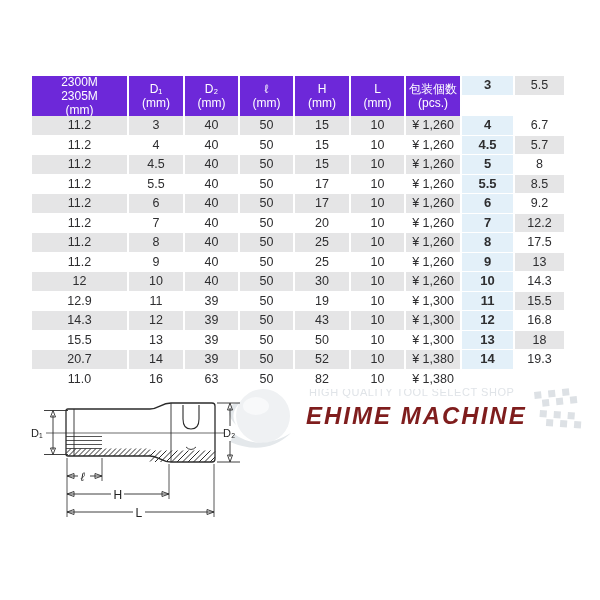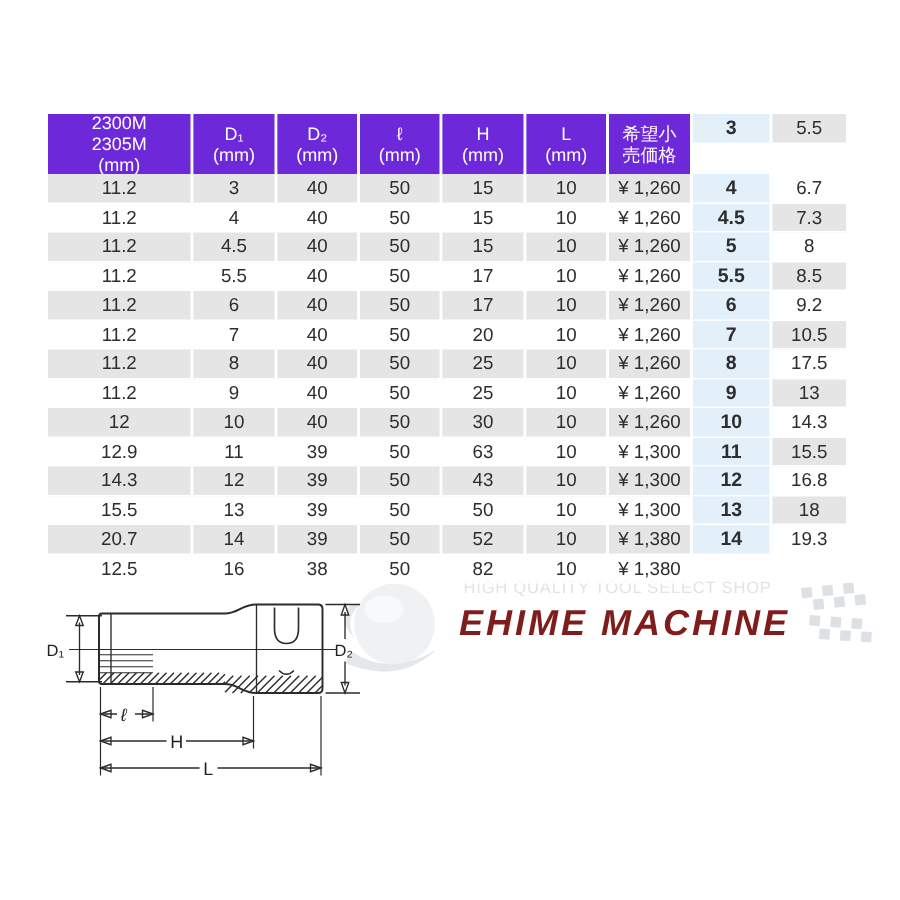--- a/index.html
+++ b/index.html
@@ -84,43 +84,43 @@
     </div>
     <div class="hc">
       <div>H</div>
       <div>(mm)</div>
     </div>
     <div class="hc">
       <div>L</div>
       <div>(mm)</div>
     </div>
     <div class="hc">
-      <div>希望小</div>
-      <div>売価格</div>
+      <div>包装個数</div>
+      <div>(pcs.)</div>
     </div>
     <div class="dc mc">3</div>
     <div class="dc stripe">5.5</div>
     <div class="dc stripe">11.2</div>
     <div class="dc stripe">3</div>
     <div class="dc stripe">40</div>
     <div class="dc stripe">50</div>
     <div class="dc stripe">15</div>
     <div class="dc stripe">10</div>
     <div class="dc stripe">¥ 1,260</div>
     <div class="dc mc">4</div>
     <div class="dc">6.7</div>
     <div class="dc">11.2</div>
     <div class="dc">4</div>
     <div class="dc">40</div>
     <div class="dc">50</div>
     <div class="dc">15</div>
     <div class="dc">10</div>
     <div class="dc">¥ 1,260</div>
     <div class="dc mc">4.5</div>
-    <div class="dc stripe">7.3</div>
+    <div class="dc stripe">5.7</div>
     <div class="dc stripe">11.2</div>
     <div class="dc stripe">4.5</div>
     <div class="dc stripe">40</div>
     <div class="dc stripe">50</div>
     <div class="dc stripe">15</div>
     <div class="dc stripe">10</div>
     <div class="dc stripe">¥ 1,260</div>
     <div class="dc mc">5</div>
     <div class="dc">8</div>
     <div class="dc">11.2</div>
@@ -142,21 +142,21 @@
     <div class="dc mc">6</div>
     <div class="dc">9.2</div>
     <div class="dc">11.2</div>
     <div class="dc">7</div>
     <div class="dc">40</div>
     <div class="dc">50</div>
     <div class="dc">20</div>
     <div class="dc">10</div>
     <div class="dc">¥ 1,260</div>
     <div class="dc mc">7</div>
-    <div class="dc stripe">10.5</div>
+    <div class="dc stripe">12.2</div>
     <div class="dc stripe">11.2</div>
     <div class="dc stripe">8</div>
     <div class="dc stripe">40</div>
     <div class="dc stripe">50</div>
     <div class="dc stripe">25</div>
     <div class="dc stripe">10</div>
     <div class="dc stripe">¥ 1,260</div>
     <div class="dc mc">8</div>
     <div class="dc">17.5</div>
     <div class="dc">11.2</div>
@@ -174,21 +174,21 @@
     <div class="dc stripe">50</div>
     <div class="dc stripe">30</div>
     <div class="dc stripe">10</div>
     <div class="dc stripe">¥ 1,260</div>
     <div class="dc mc">10</div>
     <div class="dc">14.3</div>
     <div class="dc">12.9</div>
     <div class="dc">11</div>
     <div class="dc">39</div>
     <div class="dc">50</div>
-    <div class="dc">63</div>
+    <div class="dc">19</div>
     <div class="dc">10</div>
     <div class="dc">¥ 1,300</div>
     <div class="dc mc">11</div>
     <div class="dc stripe">15.5</div>
     <div class="dc stripe">14.3</div>
     <div class="dc stripe">12</div>
     <div class="dc stripe">39</div>
     <div class="dc stripe">50</div>
     <div class="dc stripe">43</div>
     <div class="dc stripe">10</div>
@@ -206,23 +206,23 @@
     <div class="dc stripe">18</div>
     <div class="dc stripe">20.7</div>
     <div class="dc stripe">14</div>
     <div class="dc stripe">39</div>
     <div class="dc stripe">50</div>
     <div class="dc stripe">52</div>
     <div class="dc stripe">10</div>
     <div class="dc stripe">¥ 1,380</div>
     <div class="dc mc">14</div>
     <div class="dc">19.3</div>
-    <div class="dc">12.5</div>
+    <div class="dc">11.0</div>
     <div class="dc">16</div>
-    <div class="dc">38</div>
+    <div class="dc">63</div>
     <div class="dc">50</div>
     <div class="dc">82</div>
     <div class="dc">10</div>
     <div class="dc">¥ 1,380</div>
   </div>
 
 <svg class="diag" width="222" height="140" viewBox="0 0 222 140">
 
   <line x1="18" y1="38" x2="196" y2="38" stroke-width="0.7"></line>
 

